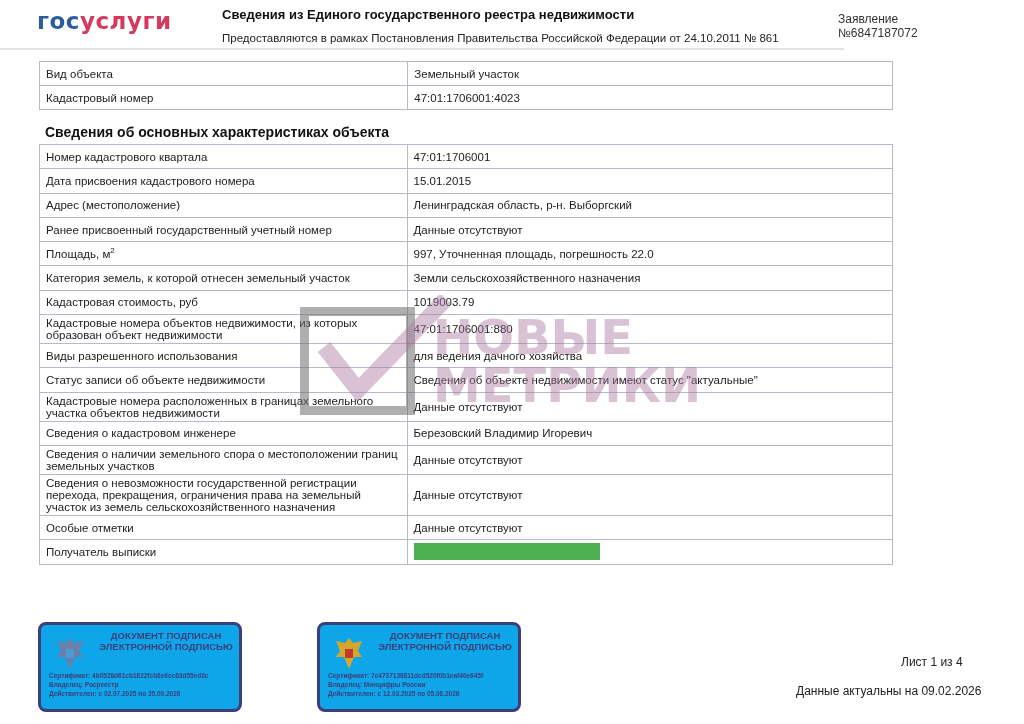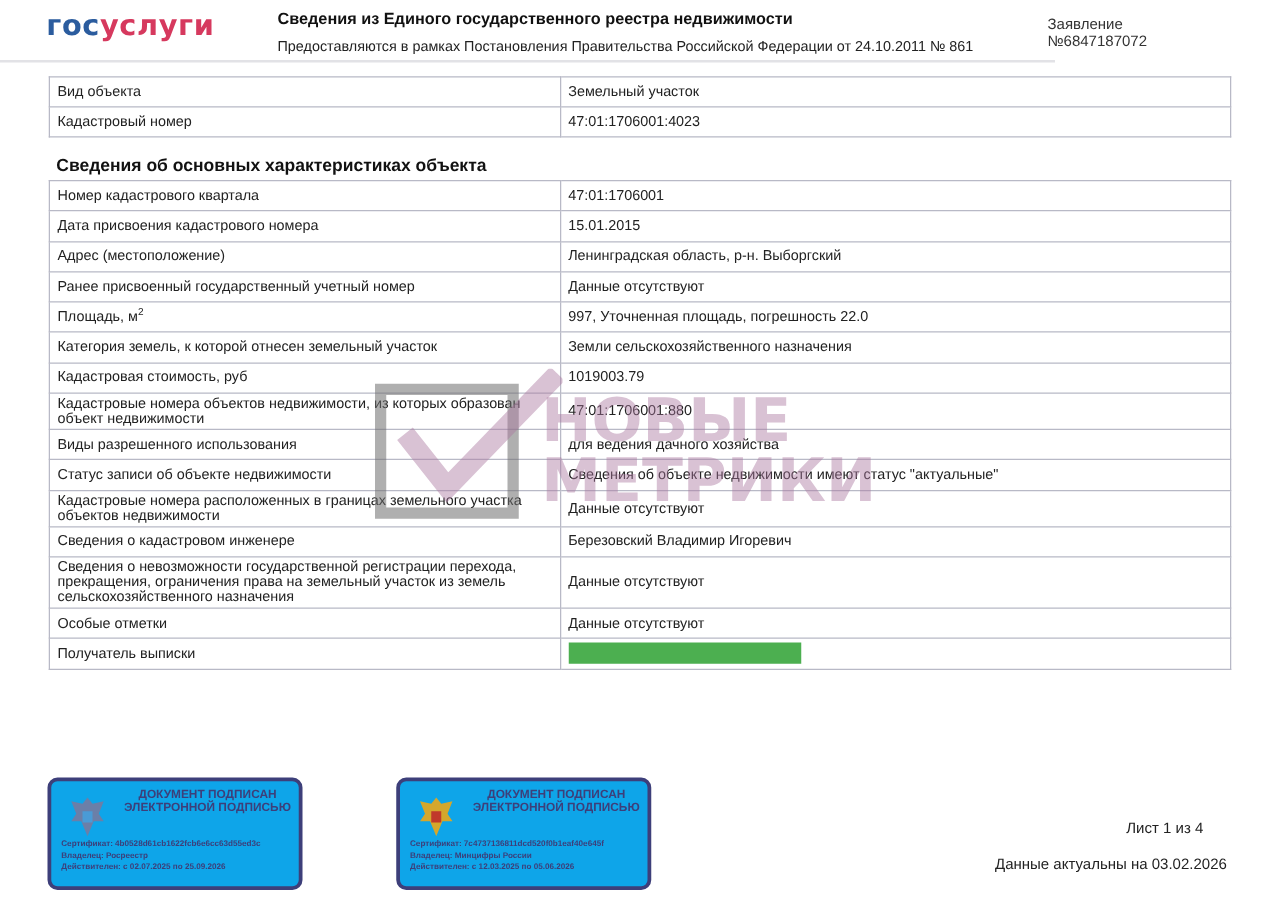--- a/index.html
+++ b/index.html
@@ -7,21 +7,21 @@
     body { font-family: "Liberation Sans", "DejaVu Sans", sans-serif; color: #222; position: relative; }
 
     .header { position: absolute; left: 0; top: 0; width: 844px; height: 50px; border-bottom: 2px solid #e2e2e6; }
     .logo { position: absolute; left: 37px; top: 8px; font-size: 23px; font-weight: bold; letter-spacing: 0.5px; font-family: "DejaVu Sans", sans-serif; }
     .logo .gos { color: #2b5c9e; }
     .logo .uslugi { color: #d6395e; }
     .title { position: absolute; left: 222px; top: 7px; font-size: 13px; font-weight: bold; color: #111; }
     .subtitle { position: absolute; left: 222px; top: 32px; font-size: 11.5px; color: #222; }
     .app-num { position: absolute; left: 838px; top: 12px; font-size: 12px; color: #333; }
 
-    table { border-collapse: collapse; position: absolute; left: 39px; width: 946px; font-size: 11.5px; }
+    table { border-collapse: collapse; position: absolute; left: 39px; width: 854px; font-size: 11.5px; }
     td { border: 1px solid #b8b9c6; padding: 2px 6px; vertical-align: middle; line-height: 12px; color: #222; }
     td.label { width: 409px; }
     td.value { width: 537px; }
     .t1 { top: 61px; }
     .t1 td { height: 24px; }
     .section-title { position: absolute; left: 45px; top: 124px; font-size: 14px; font-weight: bold; color: #111; }
     .t2 { top: 144px; }
     .t2 td { height: 24.3px; }
     .t2 tr.two td { height: 27px; }
     .t2 tr.three td { height: 40px; }
@@ -114,20 +114,24 @@
     <td class="value">Сведения об объекте недвижимости имеют статус "актуальные"</td>
   </tr>
   <tr class="two">
     <td class="label">Кадастровые номера расположенных в границах земельного участка объектов недвижимости</td>
     <td class="value">Данные отсутствуют</td>
   </tr>
   <tr>
     <td class="label">Сведения о кадастровом инженере</td>
     <td class="value">Березовский Владимир Игоревич</td>
   </tr>
+  <tr class="two">
+    <td class="label">Сведения о наличии земельного спора о местоположении границ земельных участков</td>
+    <td class="value">Данные отсутствуют</td>
+  </tr>
   <tr class="three">
     <td class="label">Сведения о невозможности государственной регистрации перехода, прекращения, ограничения права на земельный участок из земель сельскохозяйственного назначения</td>
     <td class="value">Данные отсутствуют</td>
   </tr>
   <tr>
     <td class="label">Особые отметки</td>
     <td class="value">Данные отсутствуют</td>
   </tr>
   <tr>
     <td class="label">Получатель выписки</td>
@@ -165,13 +169,13 @@
   </svg>
   <div class="stamp-head">ДОКУМЕНТ ПОДПИСАН ЭЛЕКТРОННОЙ ПОДПИСЬЮ</div>
   <div class="stamp-info">
     <div>Сертификат: 7c4737136811dcd520f0b1eaf40e645f</div>
     <div>Владелец: Минцифры России</div>
     <div>Действителен: с 12.03.2025 по 05.06.2026</div>
   </div>
 </div>
 
 <div class="page-num">Лист 1 из 4</div>
-<div class="actual-date">Данные актуальны на 03.02.2026</div>
+<div class="actual-date">Данные актуальны на 09.02.2026</div>
 
 </body></html>

